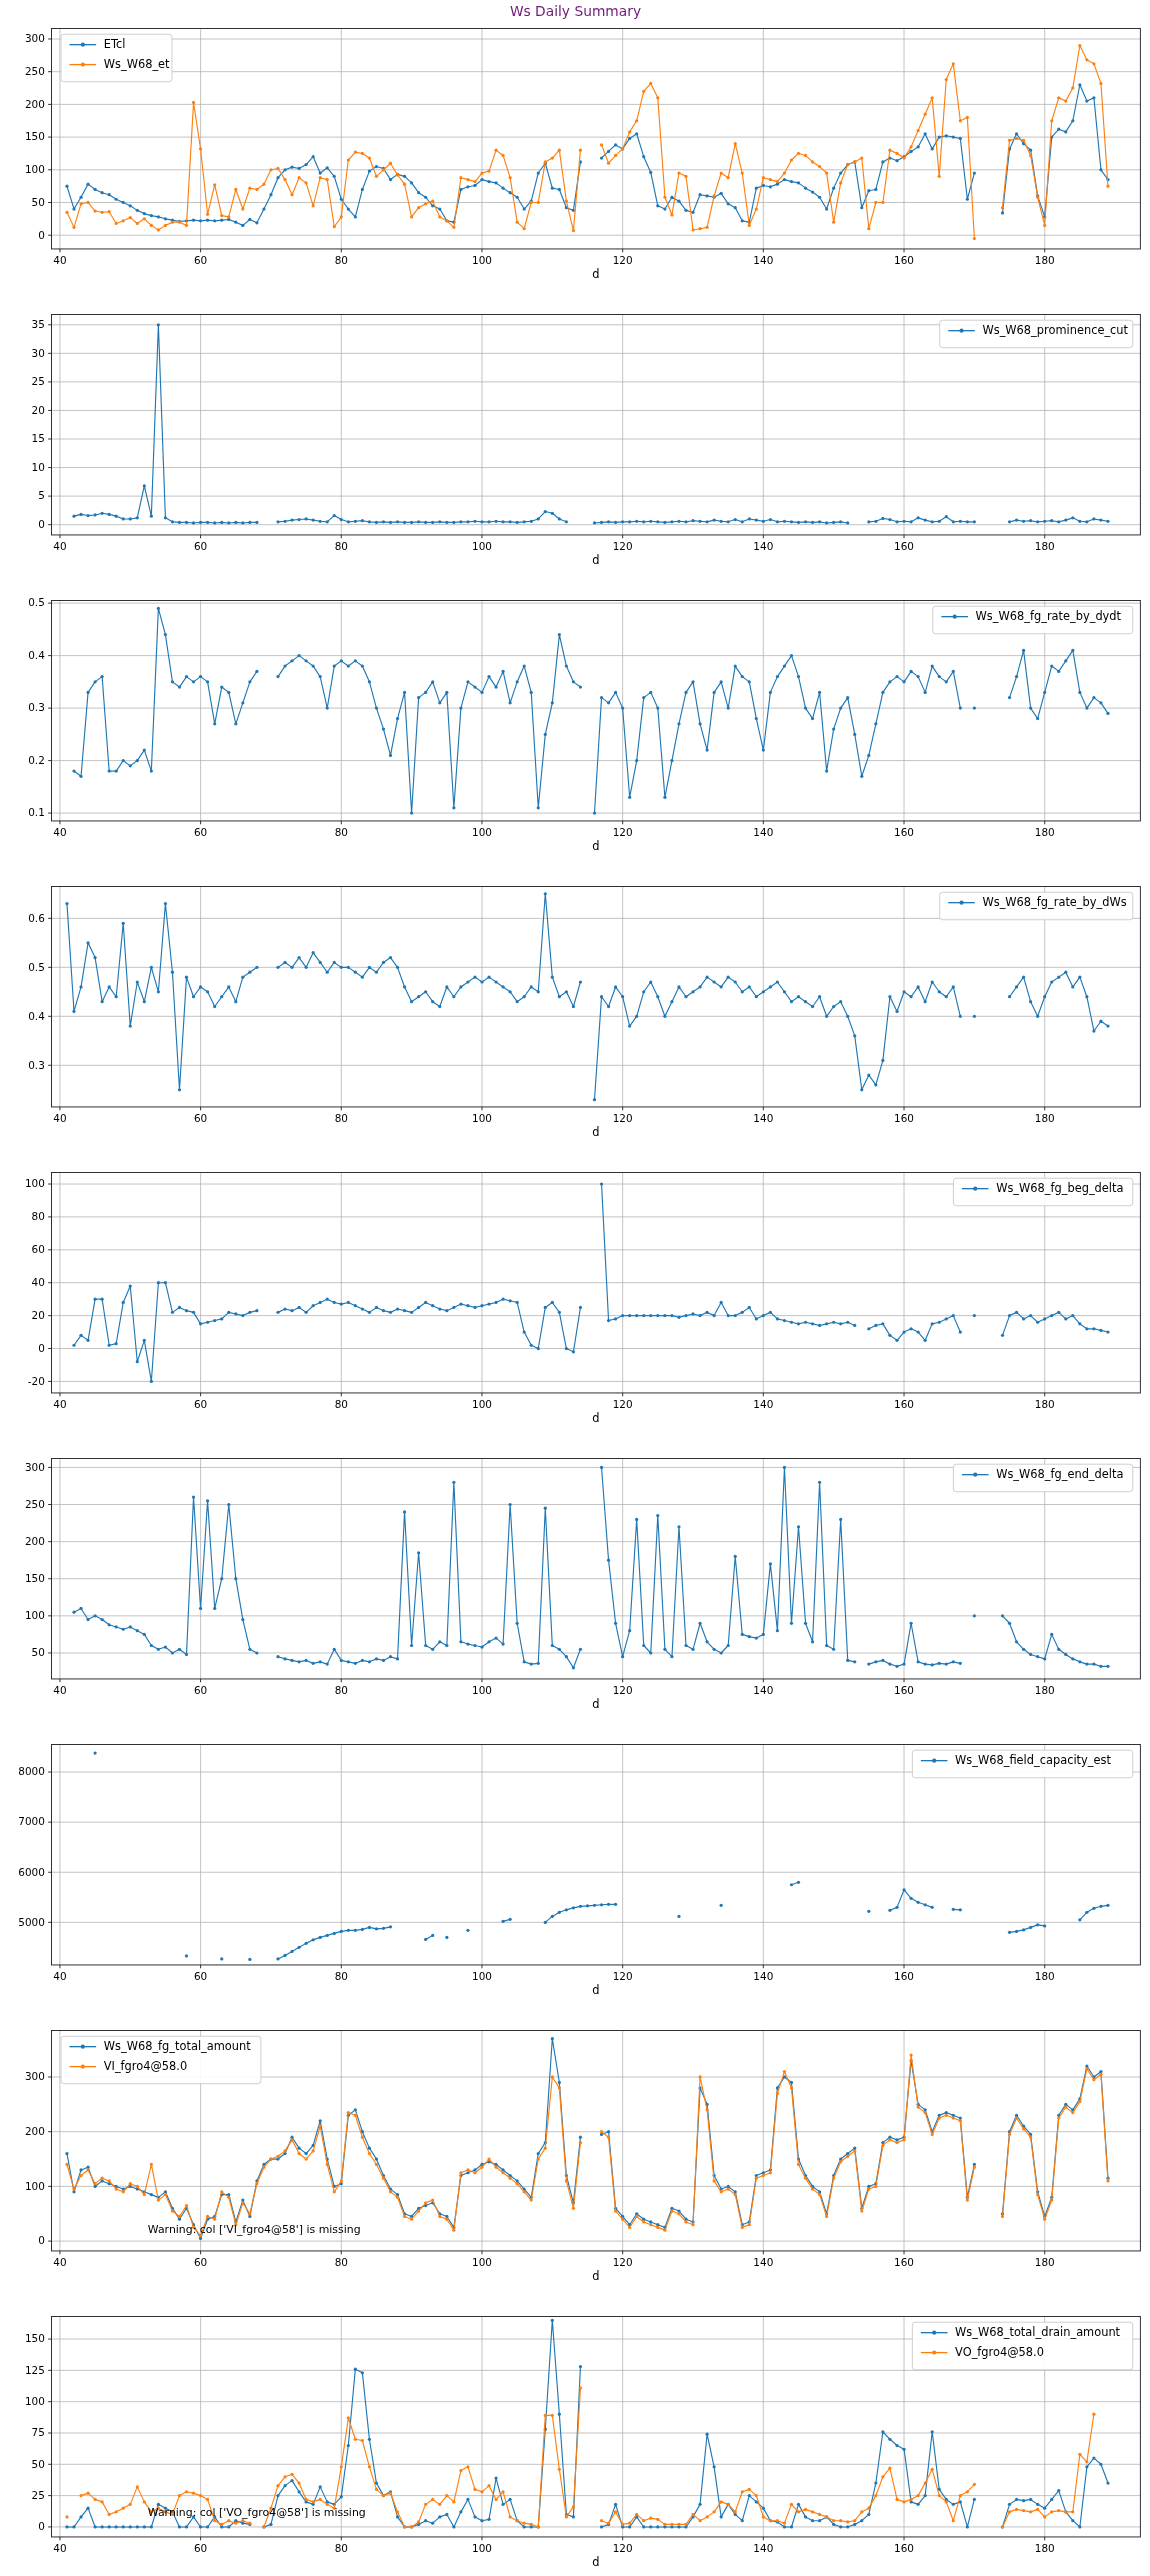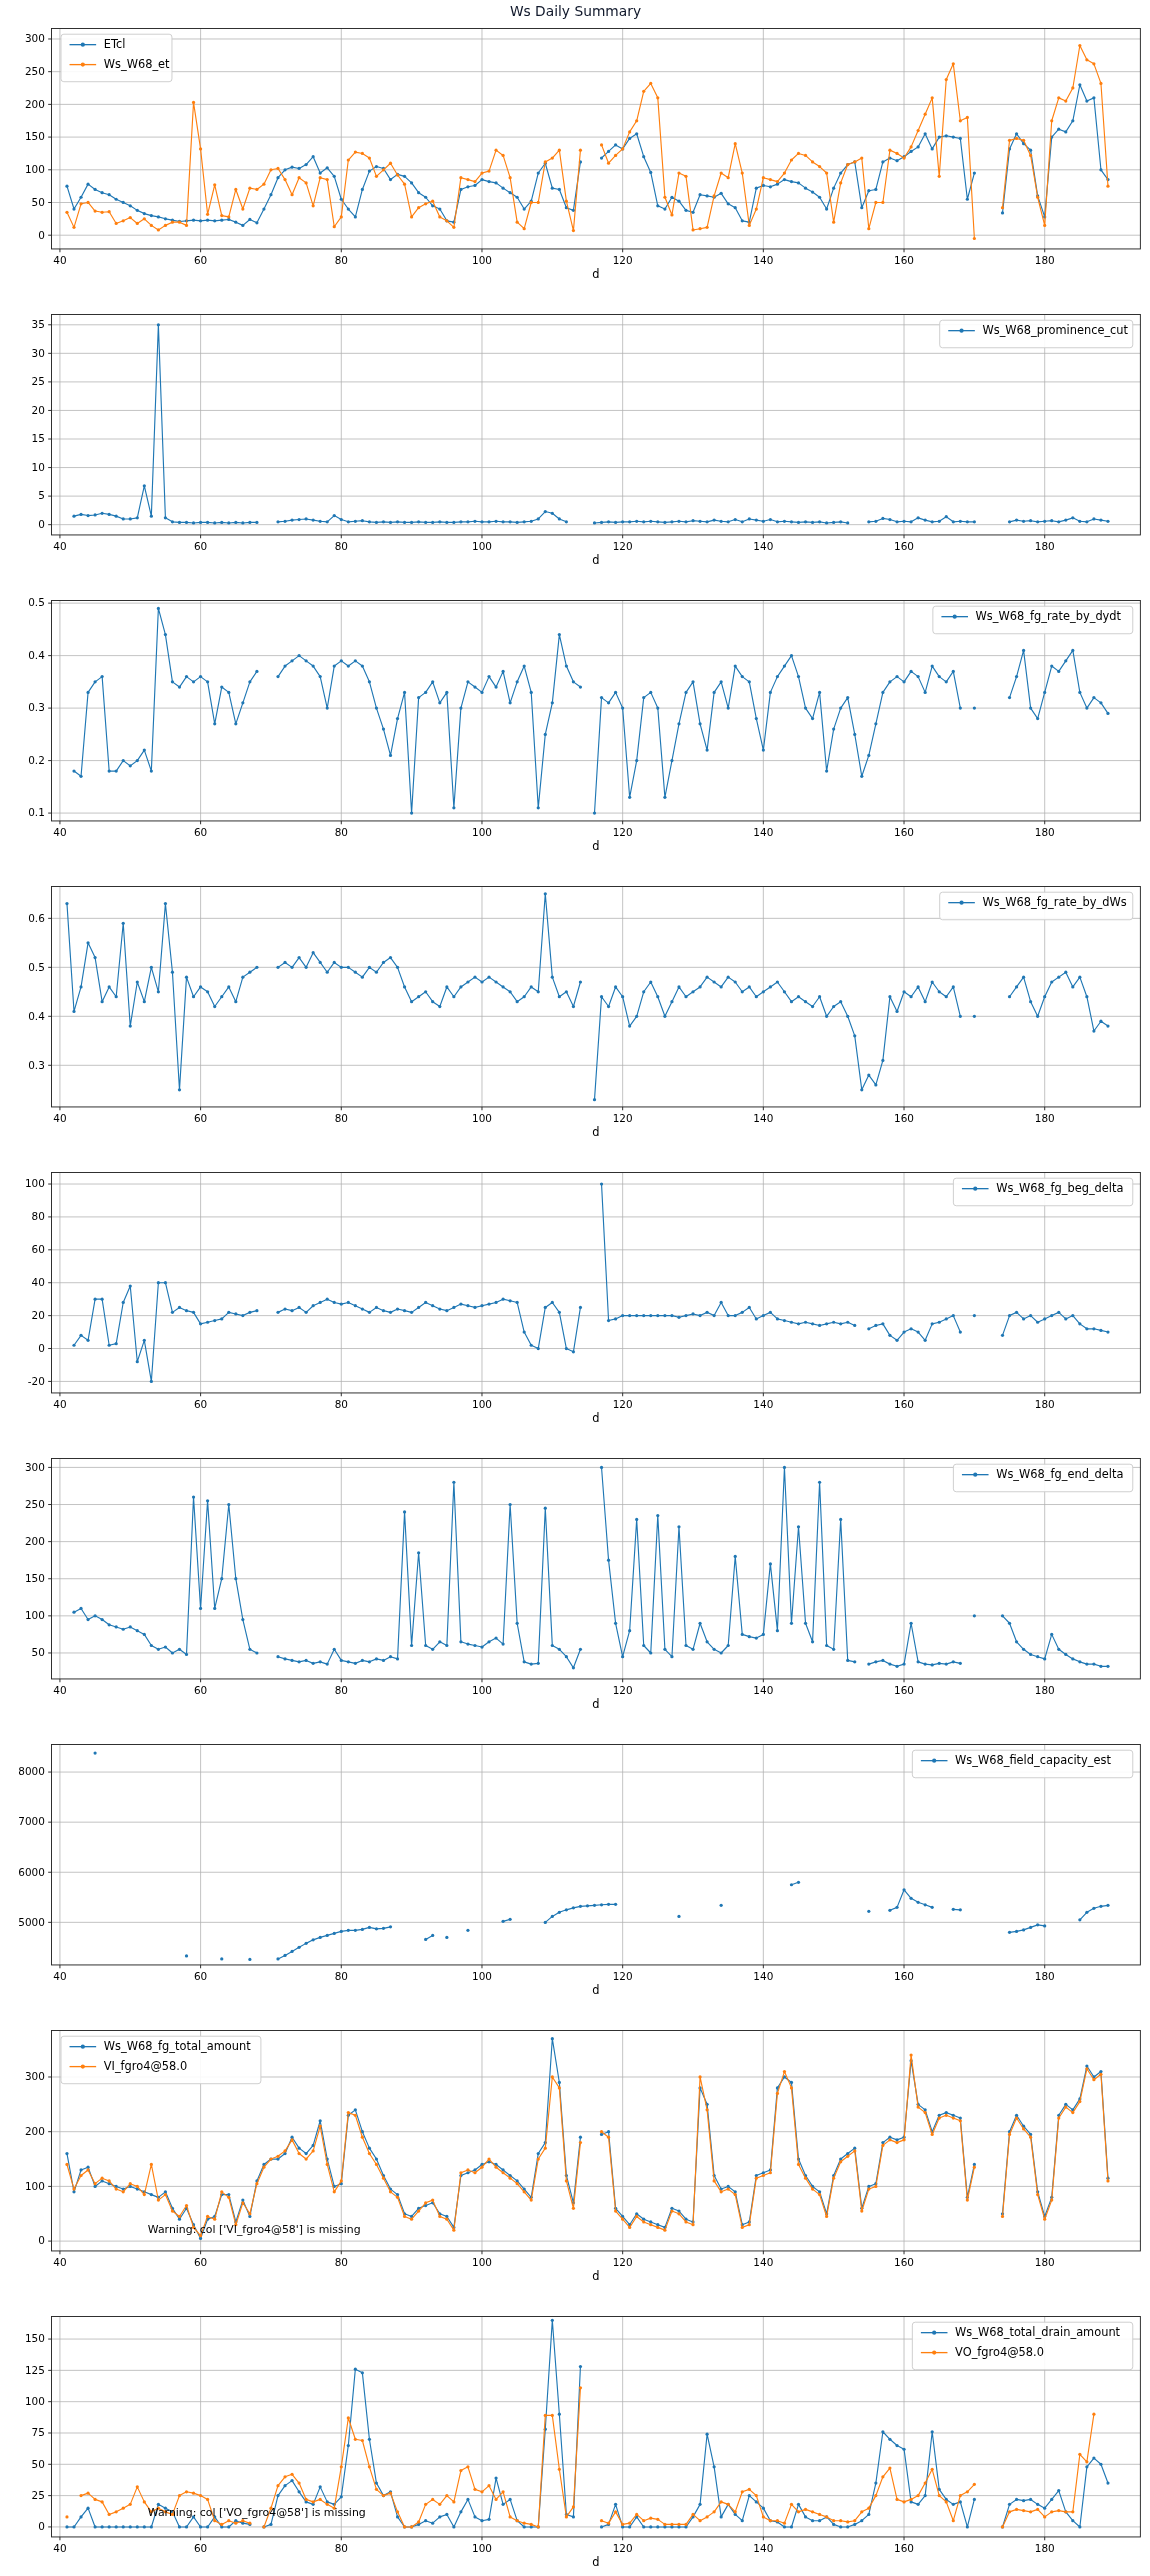--- a/index.html
+++ b/index.html
@@ -1,19 +1,19 @@
 <!DOCTYPE html>
 <html style="font-size:15px"><head>
 <meta charset="utf-8">
 <style>
   html,body{margin:0;padding:0;background:#ffffff;}
   body{font-family:"DejaVu Sans", sans-serif; width:1151px;}
   #figure{position:relative;width:1151px;height:2576px;background:#fff;overflow:hidden;}
   #fig-title{position:absolute;top:2.9px;left:0;width:100%;text-align:center;
-             font-size:13.8px;color:#0f172a;}
+             font-size:13.8px;color:#701a75;}
   .panel{display:block;}
   svg text{font-family:"DejaVu Sans", sans-serif;}
 </style>
 </head>
 <body>
 
 <div id="figure">
   <div id="fig-title">Ws Daily Summary</div>
   <div id="panels">
       <svg width="1151" height="286" viewBox="0 0 1211 301" class="panel">

